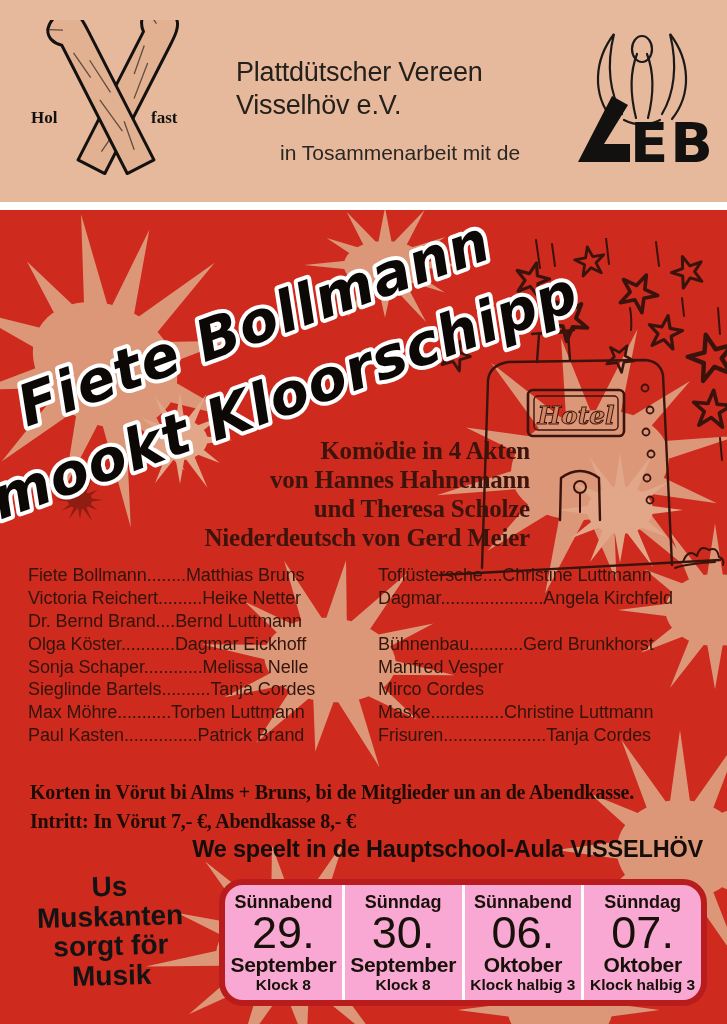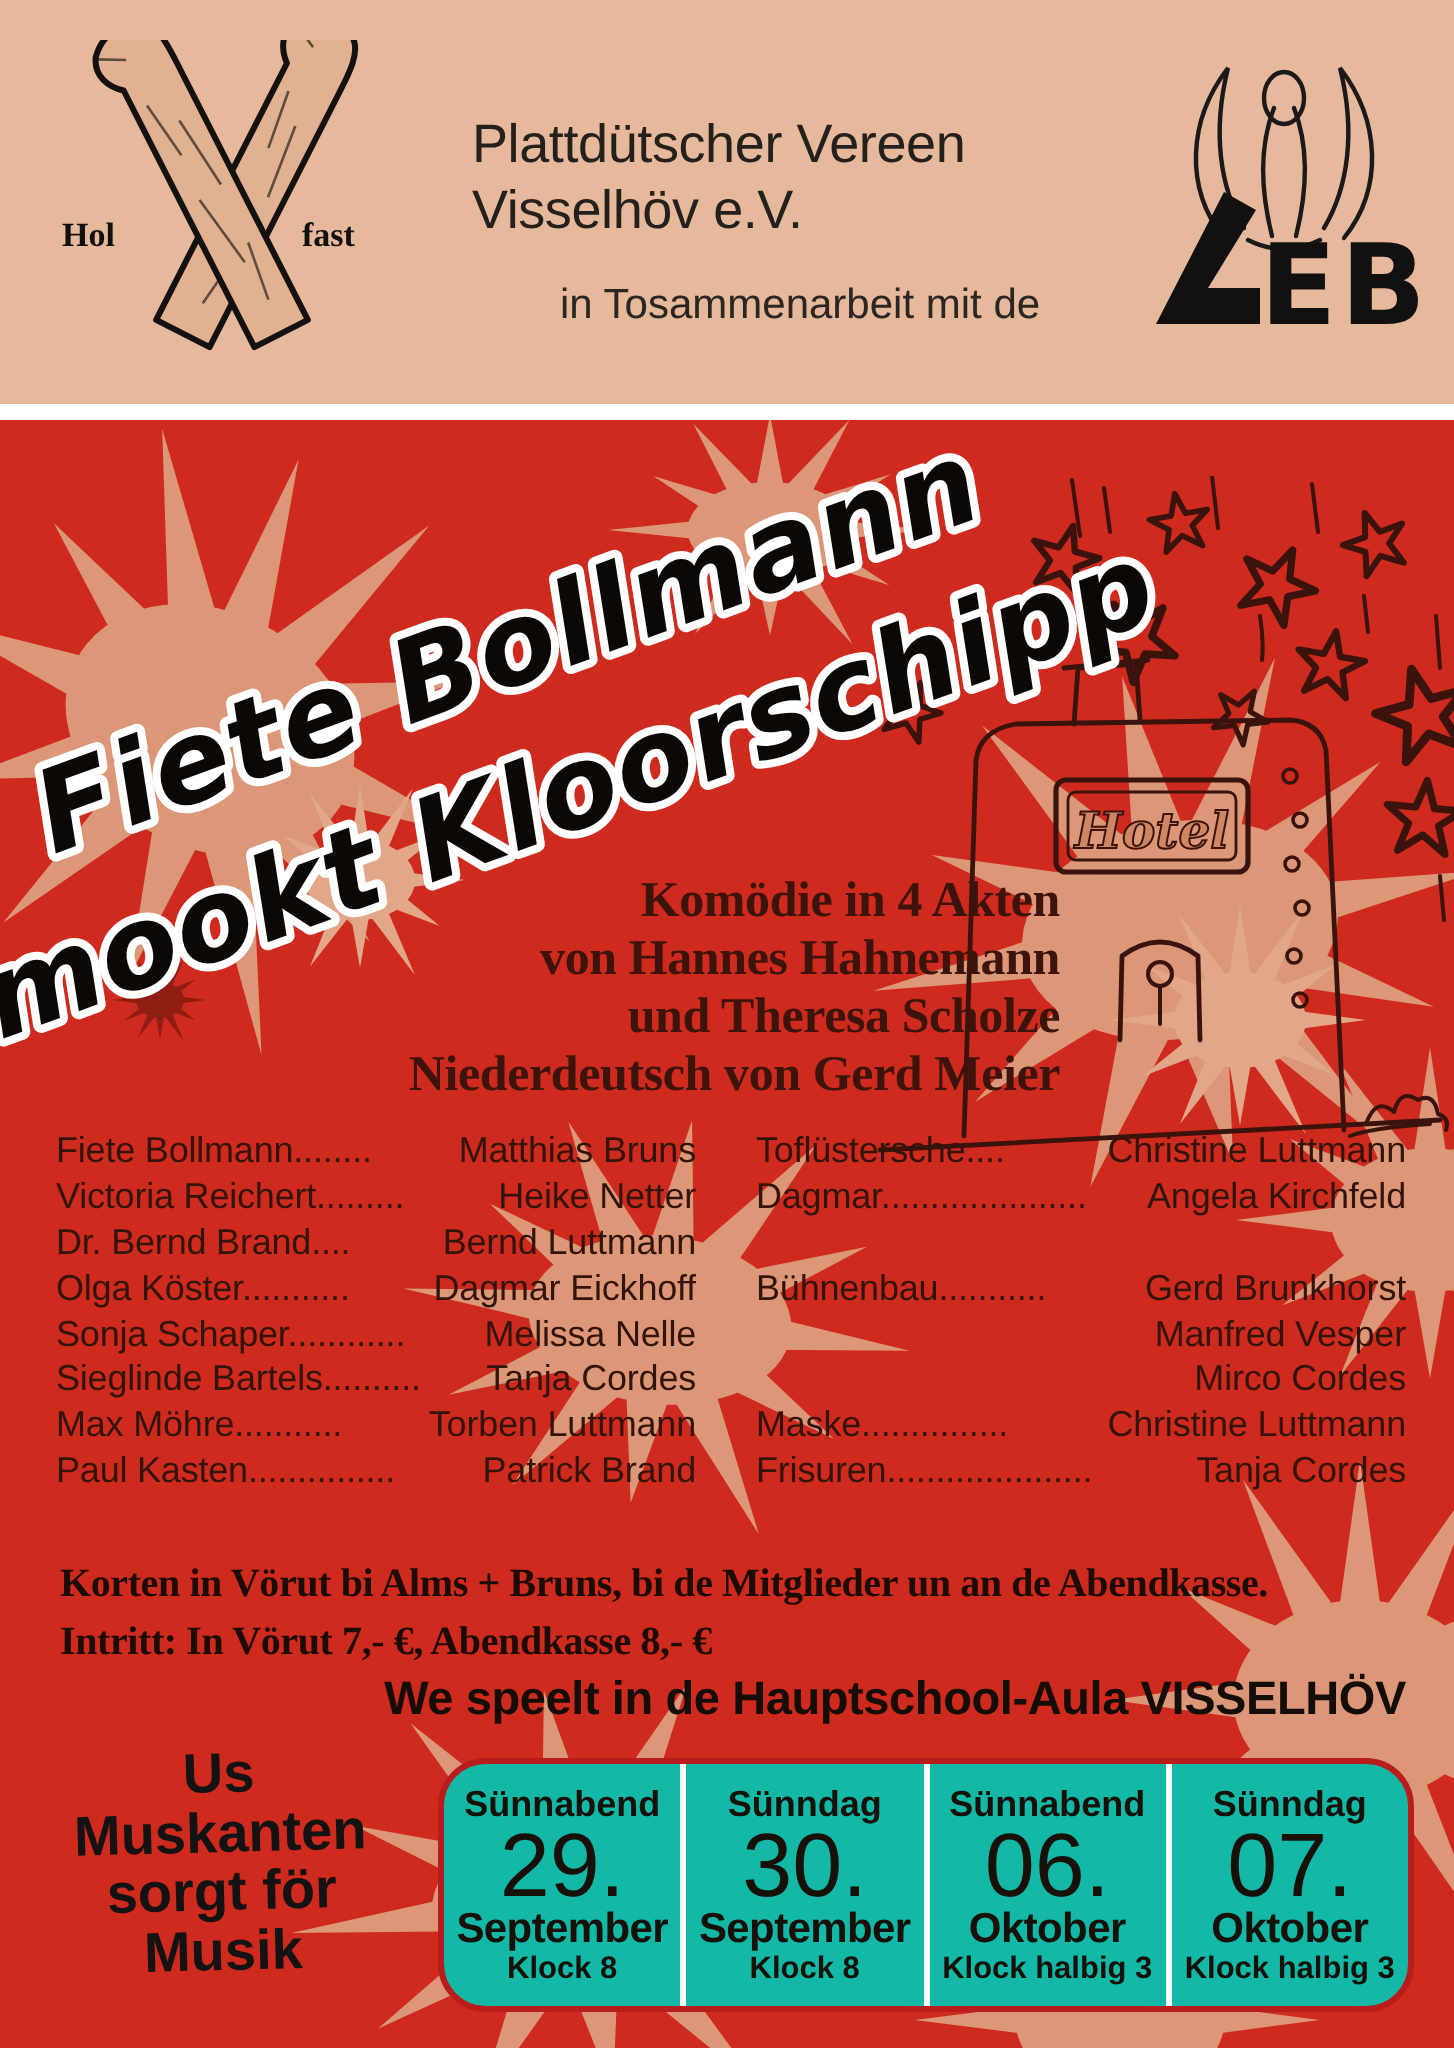--- a/index.html
+++ b/index.html
@@ -21,34 +21,34 @@
   .main-title-svg text{font-family:"DejaVu Sans",sans-serif;font-weight:bold;font-style:italic;
                        letter-spacing:1px;}
   
   .subtitle{position:absolute;left:60px;top:436px;width:470px;text-align:right;
             font-family:"Liberation Serif",serif;font-weight:bold;font-size:25px;
             line-height:29px;color:#3c140c;letter-spacing:-0.2px;}
   
   .cast{position:absolute;top:565px;font-size:18px;color:#33140b;letter-spacing:-0.1px;}
   .cast-left{left:28px;width:320px;}
   .cast-right{left:378px;width:325px;}
-  .cast-row{display:flex;justify-content:space-between;height:22.9px;white-space:nowrap;overflow:hidden;}
+  .cast-row{display:flex;height:22.9px;white-space:nowrap;overflow:hidden;}
   
   .tickets{position:absolute;left:30px;top:778px;width:680px;
            font-family:"Liberation Serif",serif;font-weight:bold;font-size:20px;
            line-height:29px;color:#1d0c05;letter-spacing:-0.2px;}
   
   .venue{position:absolute;right:24px;top:836px;font-weight:bold;font-size:23.5px;
          color:#150d08;letter-spacing:-0.2px;white-space:nowrap;}
   
   .music{position:absolute;left:8px;top:872px;width:205px;text-align:center;font-weight:bold;
          font-size:28px;line-height:29.5px;color:#131313;transform:rotate(-1.5deg);}
   
   .dates{position:absolute;left:219px;top:879px;width:488px;height:127px;box-sizing:border-box;
-         background:#14b8a6;border:3px solid #b91c1c;border-radius:24px;display:flex;}
+         background:#f9a8d4;border:6px solid #b91c1c;border-radius:24px;display:flex;}
   .date-col{flex:1;display:flex;flex-direction:column;align-items:center;justify-content:center;
             color:#181109;border-right:3px solid #fdfdfa;padding:2px 0;min-width:0;}
   .date-col:last-child{border-right:none;}
   .d-day{font-weight:bold;font-size:18px;line-height:20px;white-space:nowrap;}
   .d-num{font-weight:normal;font-size:45px;line-height:42px;}
   .d-month{font-weight:bold;font-size:21px;line-height:22px;letter-spacing:-0.3px;white-space:nowrap;}
   .d-time{font-weight:bold;font-size:15.5px;line-height:18px;white-space:nowrap;}
 </style>
 </head>
 <body>

